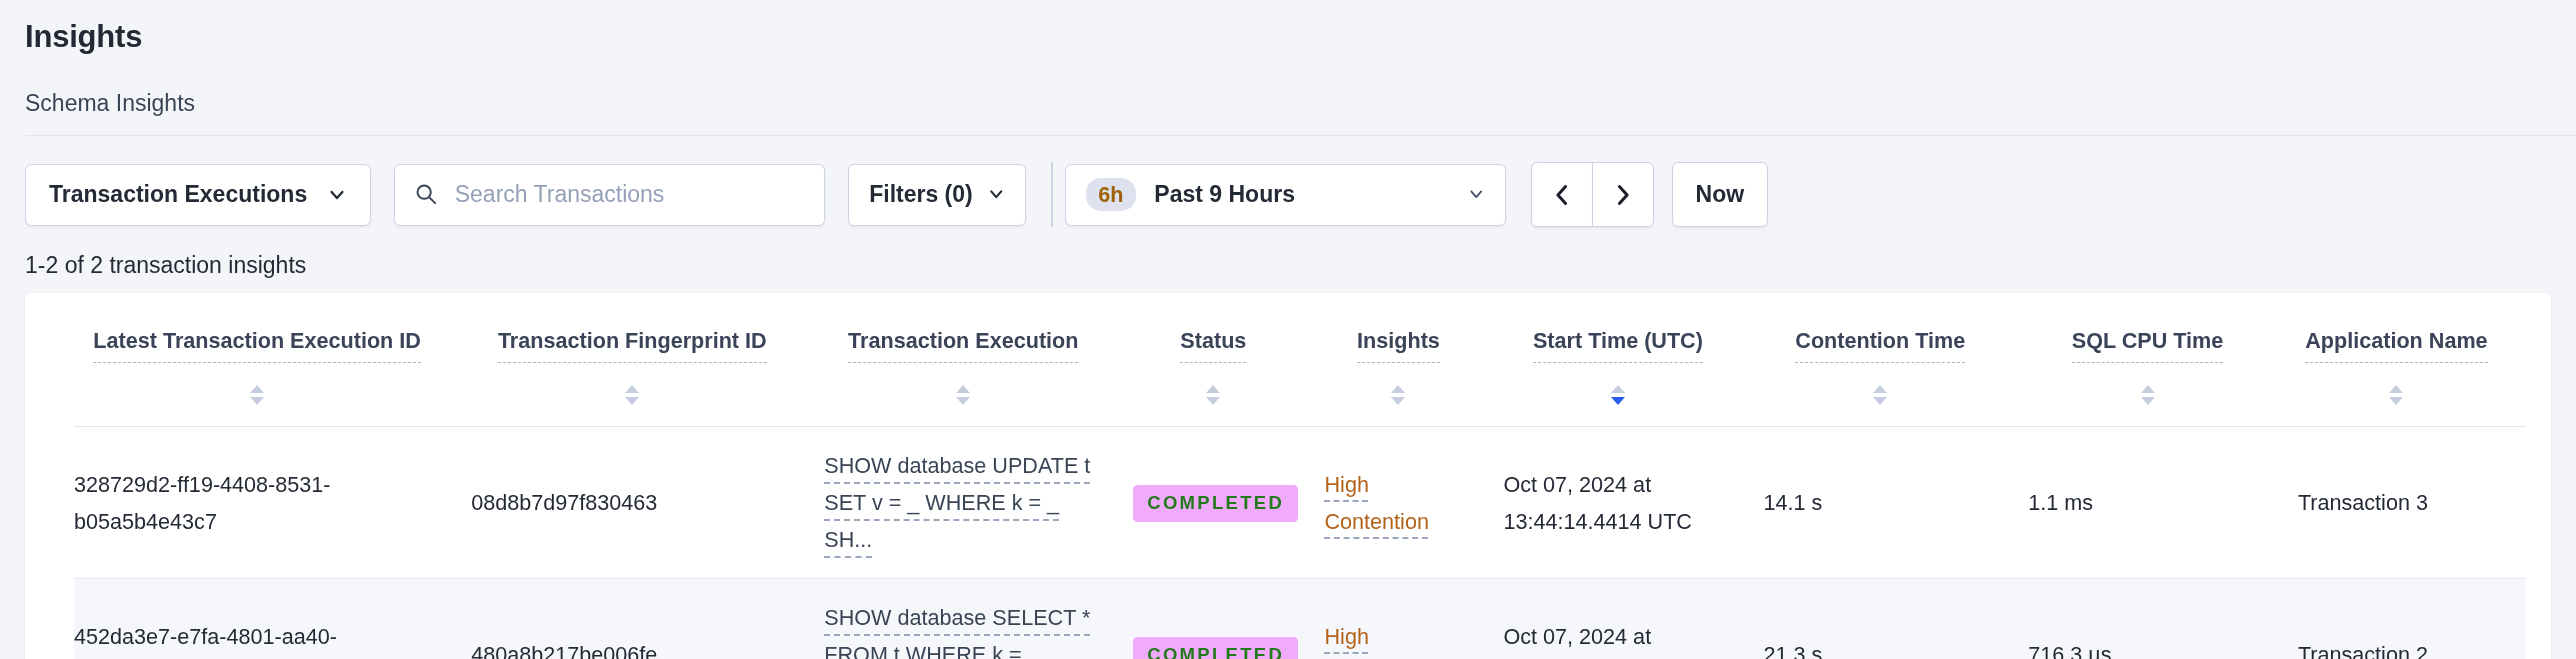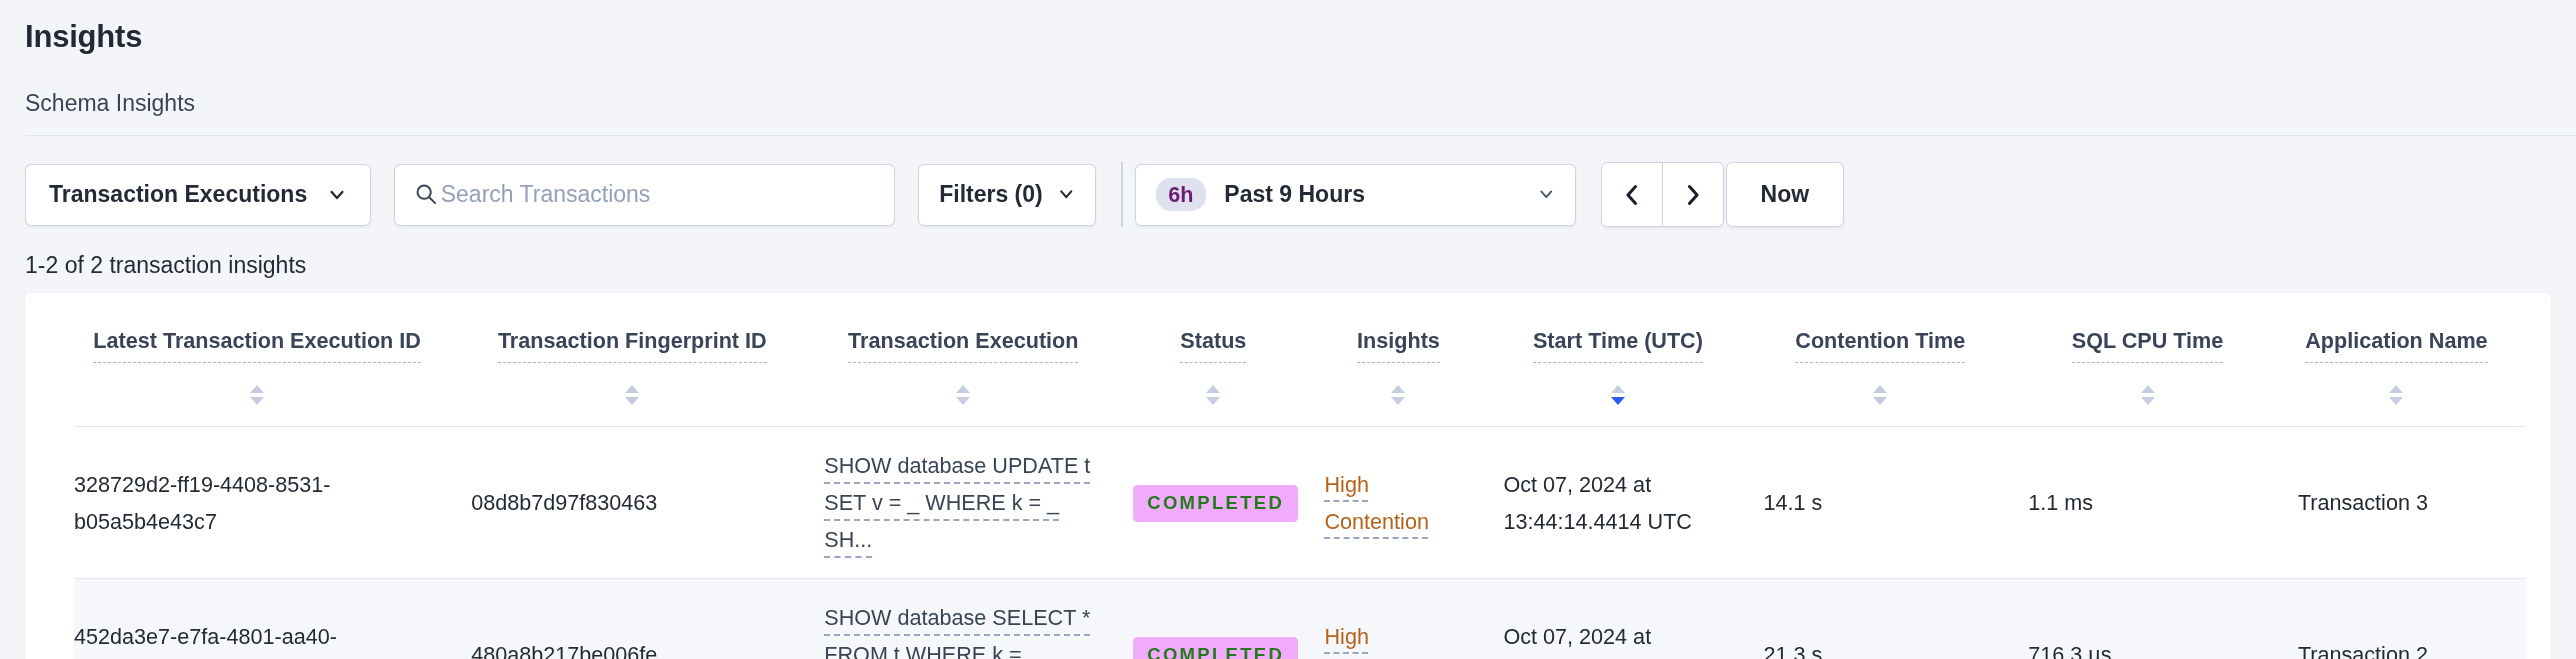--- a/index.html
+++ b/index.html
@@ -36,44 +36,44 @@
   .tbtn {
     height:62px; background:#ffffff;
     border:1.5px solid #cdd3e2; border-radius:6.2px;
     display:inline-flex; align-items:center;
     font-size:23px; font-weight:600; color:#242a35;
     box-shadow:0 1.5px 2.3px rgba(60,70,100,0.06);
     cursor:pointer;
   }
   .type-btn { padding:0 23px; gap:20px; }
   .search-box {
-    width:501px; padding:0 18.5px; margin-left:23px;
+    width:431px; padding:0 18.5px; gap:14px; margin-left:23px;
     font-weight:400; cursor:text;
   }
   .search-box input {
     border:none; outline:none; font-size:23px; width:100%;
     color:#242a35; background:transparent;
     font-family:"Liberation Sans", sans-serif;
   }
   .search-box input::placeholder { color:#95a0b8; }
   .filters-btn { margin-left:23px; padding:0 20px; gap:14px; }
   .toolbar-divider { width:1.5px; height:65px; background:#cdd3e2; margin-left:25px; }
   .time-btn { margin-left:12.3px; width:441px; padding:0 20px; gap:18.5px; }
   .time-chip {
     background:#dde2ee; border-radius:15px; padding:6.2px 12.3px;
-    font-size:21.6px; font-weight:700; color:#701a75; line-height:1;
+    font-size:21.6px; font-weight:700; color:#a16207; line-height:1;
   }
   .time-btn .chev { margin-left:auto; }
   .arrow-group { margin-left:25px; display:flex; }
   .arrow-btn {
     width:62px; height:65px; justify-content:center;
     border-radius:6.2px 0 0 6.2px; font-weight:700;
   }
   .arrow-btn.right { border-radius:0 6.2px 6.2px 0; margin-left:-1.5px; }
-  .now-btn { margin-left:2px; padding:0 34px; height:65px; }
+  .now-btn { margin-left:18px; padding:0 23px; height:65px; }
 
   .results-count { margin:25px 0 14px 0; font-size:23px; color:#242a35; }
 
   
   .table-card {
     margin-right:25px; background:#ffffff;
     border-radius:4.6px 4.6px 0 0;
     box-shadow:0 1.5px 3.9px rgba(60,70,100,0.07);
     padding:0 25px 0 49px;
     min-height:362px;

